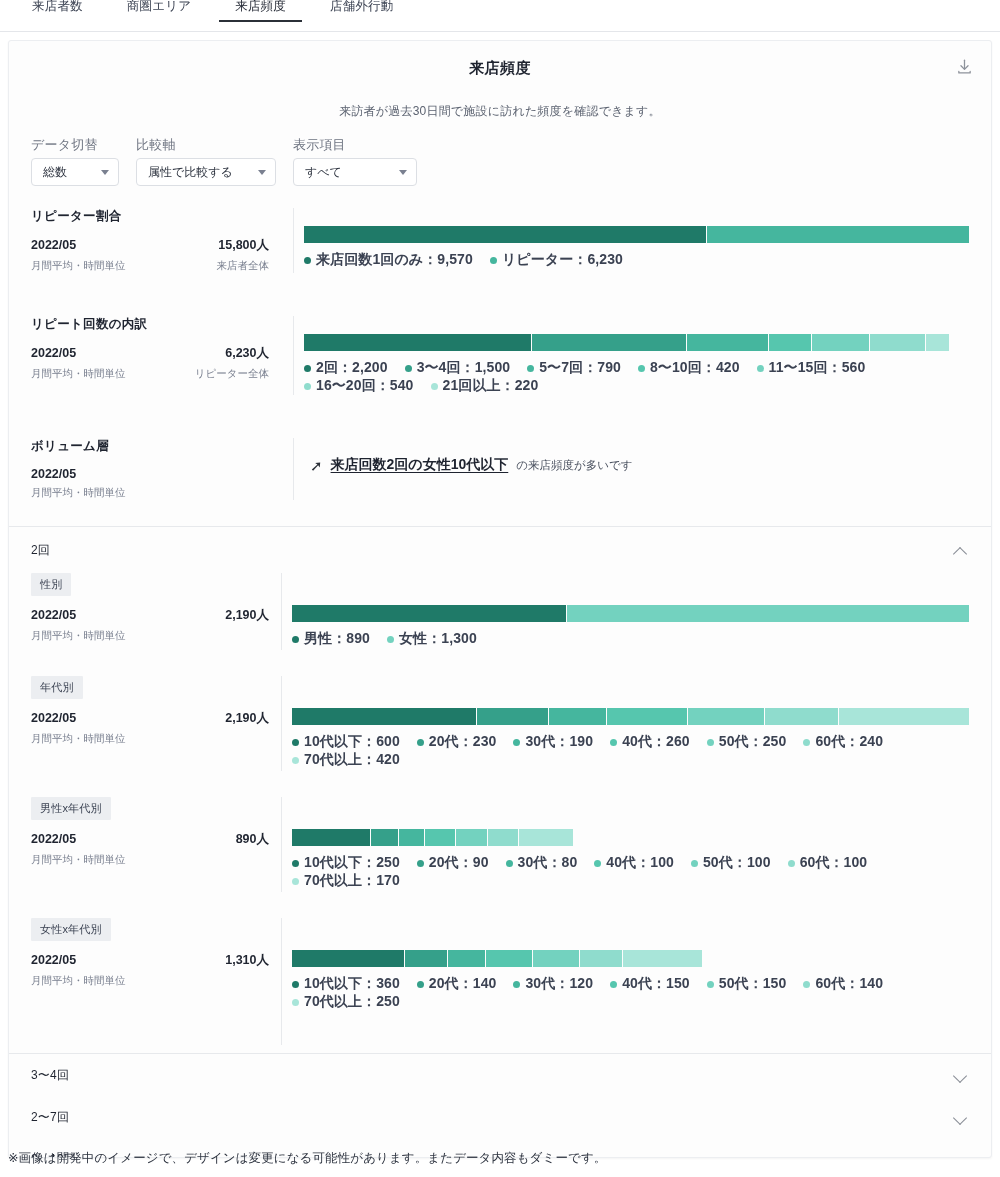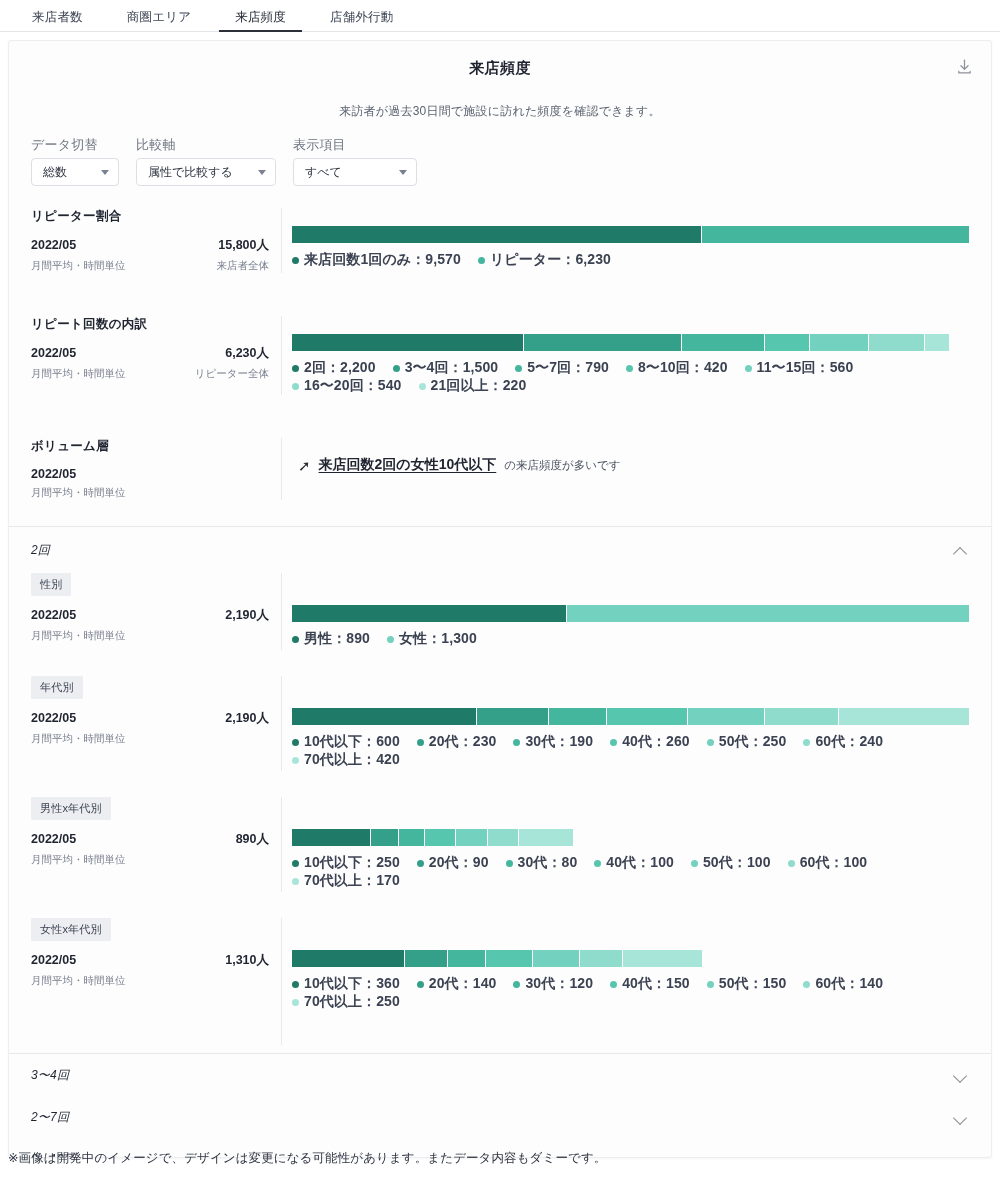--- a/index.html
+++ b/index.html
@@ -10,21 +10,21 @@
     font-family: "Liberation Sans", "DejaVu Sans", sans-serif;
     color: #2e3440;
     -webkit-font-smoothing: antialiased;
   }
   body { width: 1000px; height: 1177px; overflow: hidden; position: relative; }
 
   
   .tabbar {
     height: 32px;
     display: flex;
-    align-items: flex-end;
+    align-items: flex-start;
     background: #ffffff;
     border-bottom: 1px solid #e4e6ea;
     padding-left: 10px;
   }
   .tab {
     font-size: 12.5px;
     color: #3b4252;
     padding: 0 22px 8px 22px;
     position: relative;
     cursor: pointer;
@@ -107,21 +107,21 @@
   .sel-item  { width: 124px; }
   .caret {
     width: 0; height: 0;
     border-left: 4.5px solid transparent;
     border-right: 4.5px solid transparent;
     border-top: 5px solid #7a8090;
     flex: none;
   }
 
   
-  .block { display: flex; padding: 0 22px 0 22px; }
+  .block { display: flex; padding: 0 22px 0 22px; gap: 12px; }
   .block-left { width: 250px; flex: none; padding-right: 12px; }
   .section-title {
     font-size: 12.5px;
     font-weight: 700;
     color: #1f2430;
     letter-spacing: .3px;
   }
   .lr-row { display: flex; justify-content: space-between; align-items: baseline; margin-top: 12px; }
   .date { font-size: 12.5px; font-weight: 700; color: #1f2430; }
   .amount { font-size: 12.5px; font-weight: 700; color: #1f2430; }
@@ -195,21 +195,21 @@
 
   
   .acc-head {
     display: flex;
     align-items: center;
     justify-content: space-between;
     padding: 0 22px;
     height: 42px;
     cursor: pointer;
   }
-  .acc-title { font-size: 12px; color: #1f2430; letter-spacing: .2px; font-style: italic; }
+  .acc-title { font-size: 12px; color: #1f2430; letter-spacing: .2px; }
   .chev { width: 16px; height: 10px; position: relative; opacity: .65; }
   .chev::before {
     content: "";
     position: absolute;
     left: 2px; top: 1px;
     width: 9px; height: 9px;
     border-right: 1.6px solid #4a515f;
     border-bottom: 1.6px solid #4a515f;
     transform: rotate(45deg);
   }

